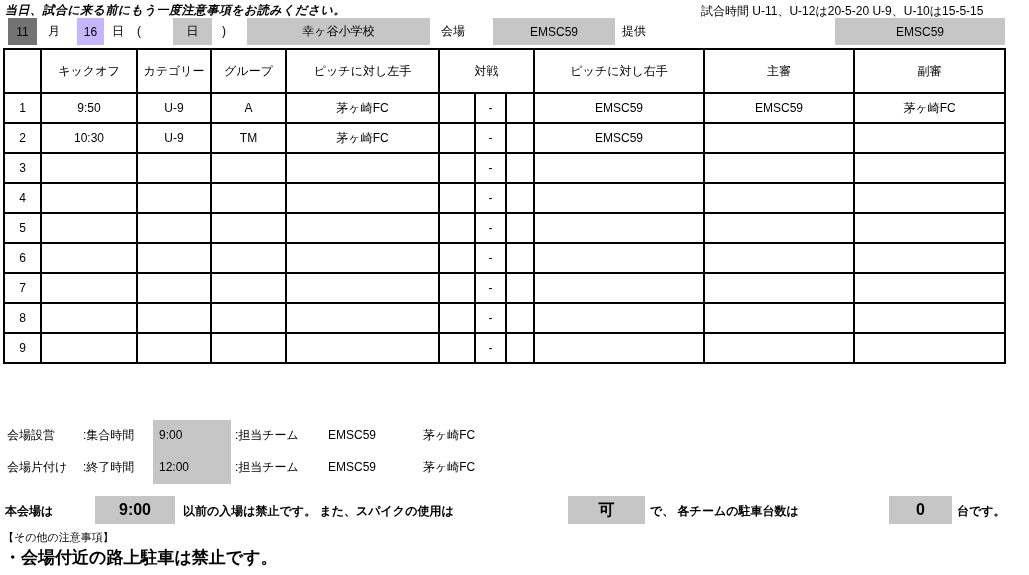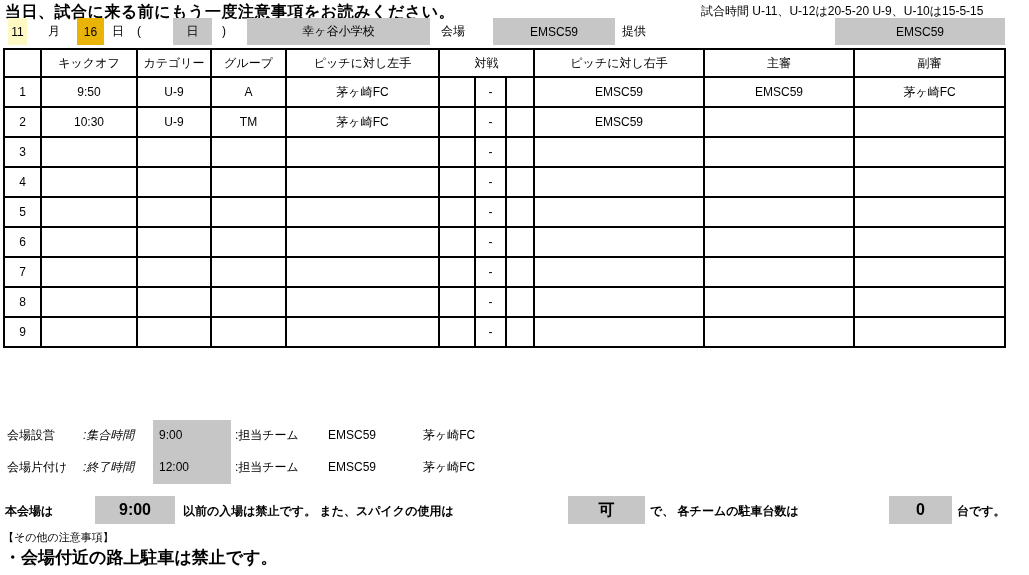--- a/index.html
+++ b/index.html
@@ -10,69 +10,69 @@
     width:1029px; height:575px;
     position:relative; overflow:hidden;
   }
   .abs { position:absolute; white-space:nowrap; }
   .gray { background:#c6c6c6; }
   .field {
     display:flex; align-items:center; justify-content:center;
     font-size:12px;
   }
   
-  .top-note { top:2px; left:5px; font-size:16px; font-weight:bold; letter-spacing:0.5px; }
+  .top-note { top:2px; left:5px; font-size:12px; font-weight:bold; letter-spacing:0.5px;font-style:italic; }
   .time-note { top:3px; left:701px; font-size:12px; }
   
   .date-row { top:18px; left:0; width:1029px; height:27px; }
   .date-row .lbl { position:absolute; top:0; height:27px; line-height:27px; font-size:12px; }
   .date-row .field { position:absolute; top:0; height:27px; }
   
   table.sched {
     position:absolute; top:48px; left:3px;
     border-collapse:collapse; table-layout:fixed;
     width:1001px;
   }
   table.sched th, table.sched td {
     border:2px solid #000;
     font-size:12px; font-weight:normal;
     text-align:center; vertical-align:middle;
     padding:0; overflow:hidden; white-space:nowrap;
   }
-  table.sched th { height:28px; }
+  table.sched th { height:44px; }
   table.sched td { height:30px; }
   
   .setup-gray { top:420px; left:153px; width:78px; height:64px; }
   .setup-line { height:16px; line-height:16px; font-size:12px; }
   .setup-line span { position:absolute; top:0; }
   .setup-1 { top:427px; left:0; width:853px; }
   .setup-2 { top:459px; left:0; width:899px; }
   .s-label { left:7px; }
-  .s-timelabel { left:83px;font-style:italic; }
+  .s-timelabel { left:83px; }
   .s-time { left:159px; }
   .s-teamlabel { left:235px; }
   .s-team1 { left:328px; }
   .s-team2 { left:423px; }
   
   .big { font-size:12px; font-weight:bold; }
   .notice-line { top:497px; height:28px; line-height:28px; }
   .notice-box { top:496px; height:28px; font-size:16px; font-weight:bold; }
   .other-heading { top:530px; left:3px; font-size:11px; }
   .other-note { top:546px; left:4px; font-size:17px; font-weight:bold; }
 </style>
 </head>
 <body>
 
 <div class="abs top-note">当日、試合に来る前にもう一度注意事項をお読みください。</div>
 <div class="abs time-note">試合時間 U-11、U-12は20-5-20  U-9、U-10は15-5-15</div>
 
 <div class="abs date-row">
-  <div class="field gray" style="left: 8px; width: 19px; background: #fef9c3;">11</div>
+  <div class="field gray" style="left: 8px; width: 29px; background: #737373;">11</div>
   <div class="lbl" style="left:48px;">月</div>
-  <div class="field gray" style="left: 77px; width: 27px; background: #eab308; text-align: center;">16</div>
+  <div class="field gray" style="left: 77px; width: 27px; background: #c4b5fd; text-align: center;">16</div>
   <div class="lbl" style="left:112px;">日</div>
   <div class="lbl" style="left:137px;">(</div>
   <div class="field gray" style="left: 173px; width: 39px; background: rgb(198, 198, 198);">日</div>
   <div class="lbl" style="left:222px;">)</div>
   <div class="field gray" style="left: 247px; width: 183px; background: rgb(198, 198, 198);">幸ヶ谷小学校</div>
   <div class="lbl" style="left:441px;">会場</div>
   <div class="field gray" style="left: 493px; width: 122px; background: rgb(198, 198, 198);">EMSC59</div>
   <div class="lbl" style="left:622px;">提供</div>
   <div class="field gray" style="left: 835px; width: 170px; background: rgb(198, 198, 198);">EMSC59</div>
 </div>

